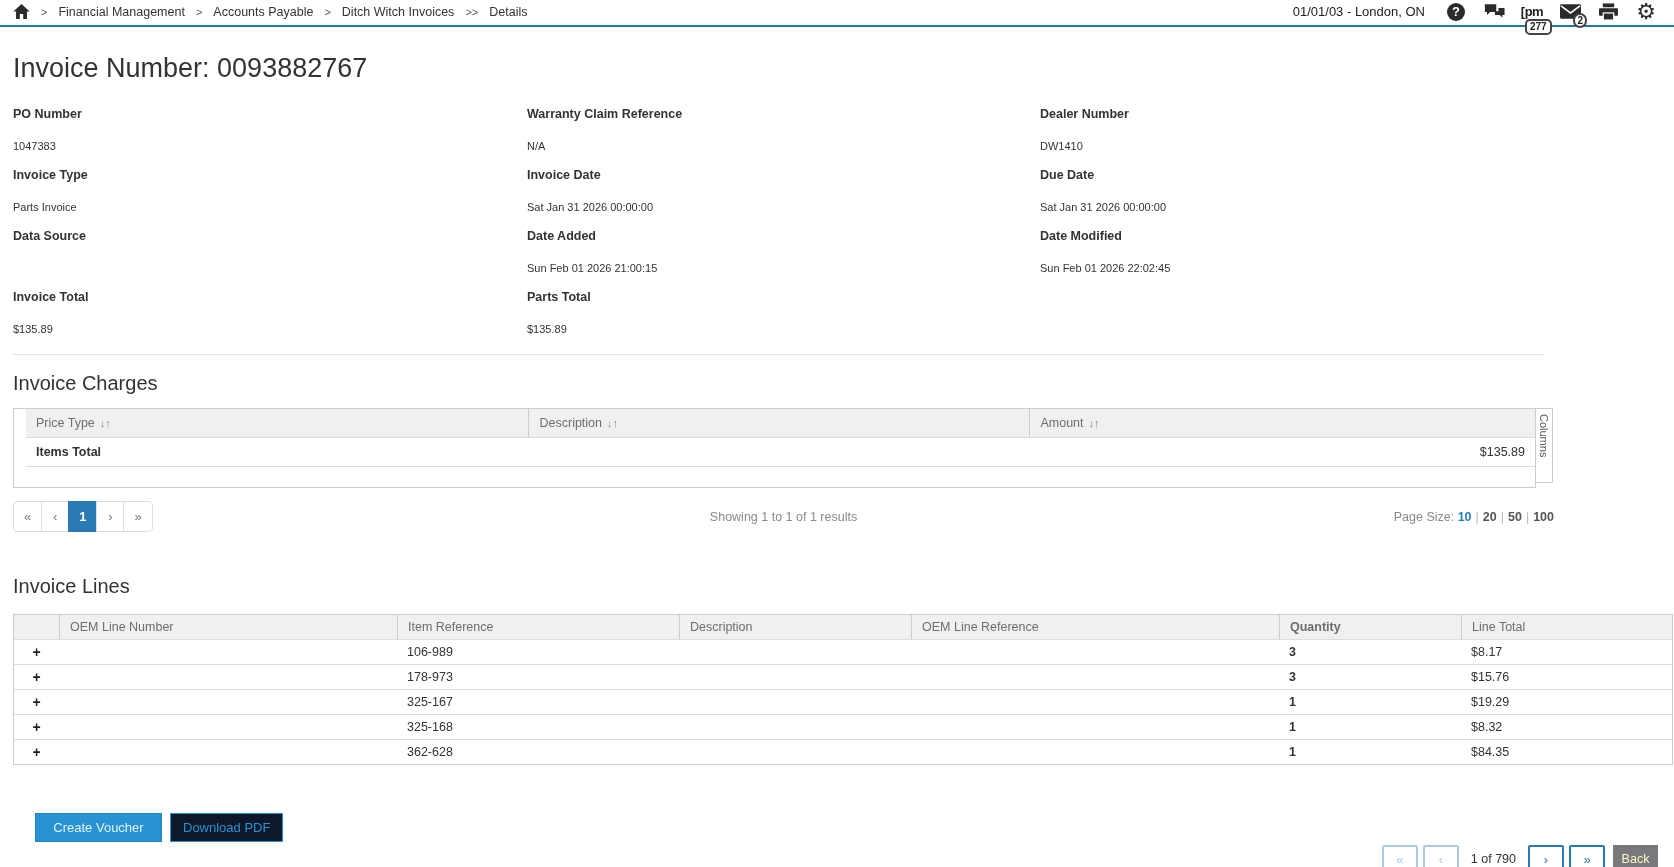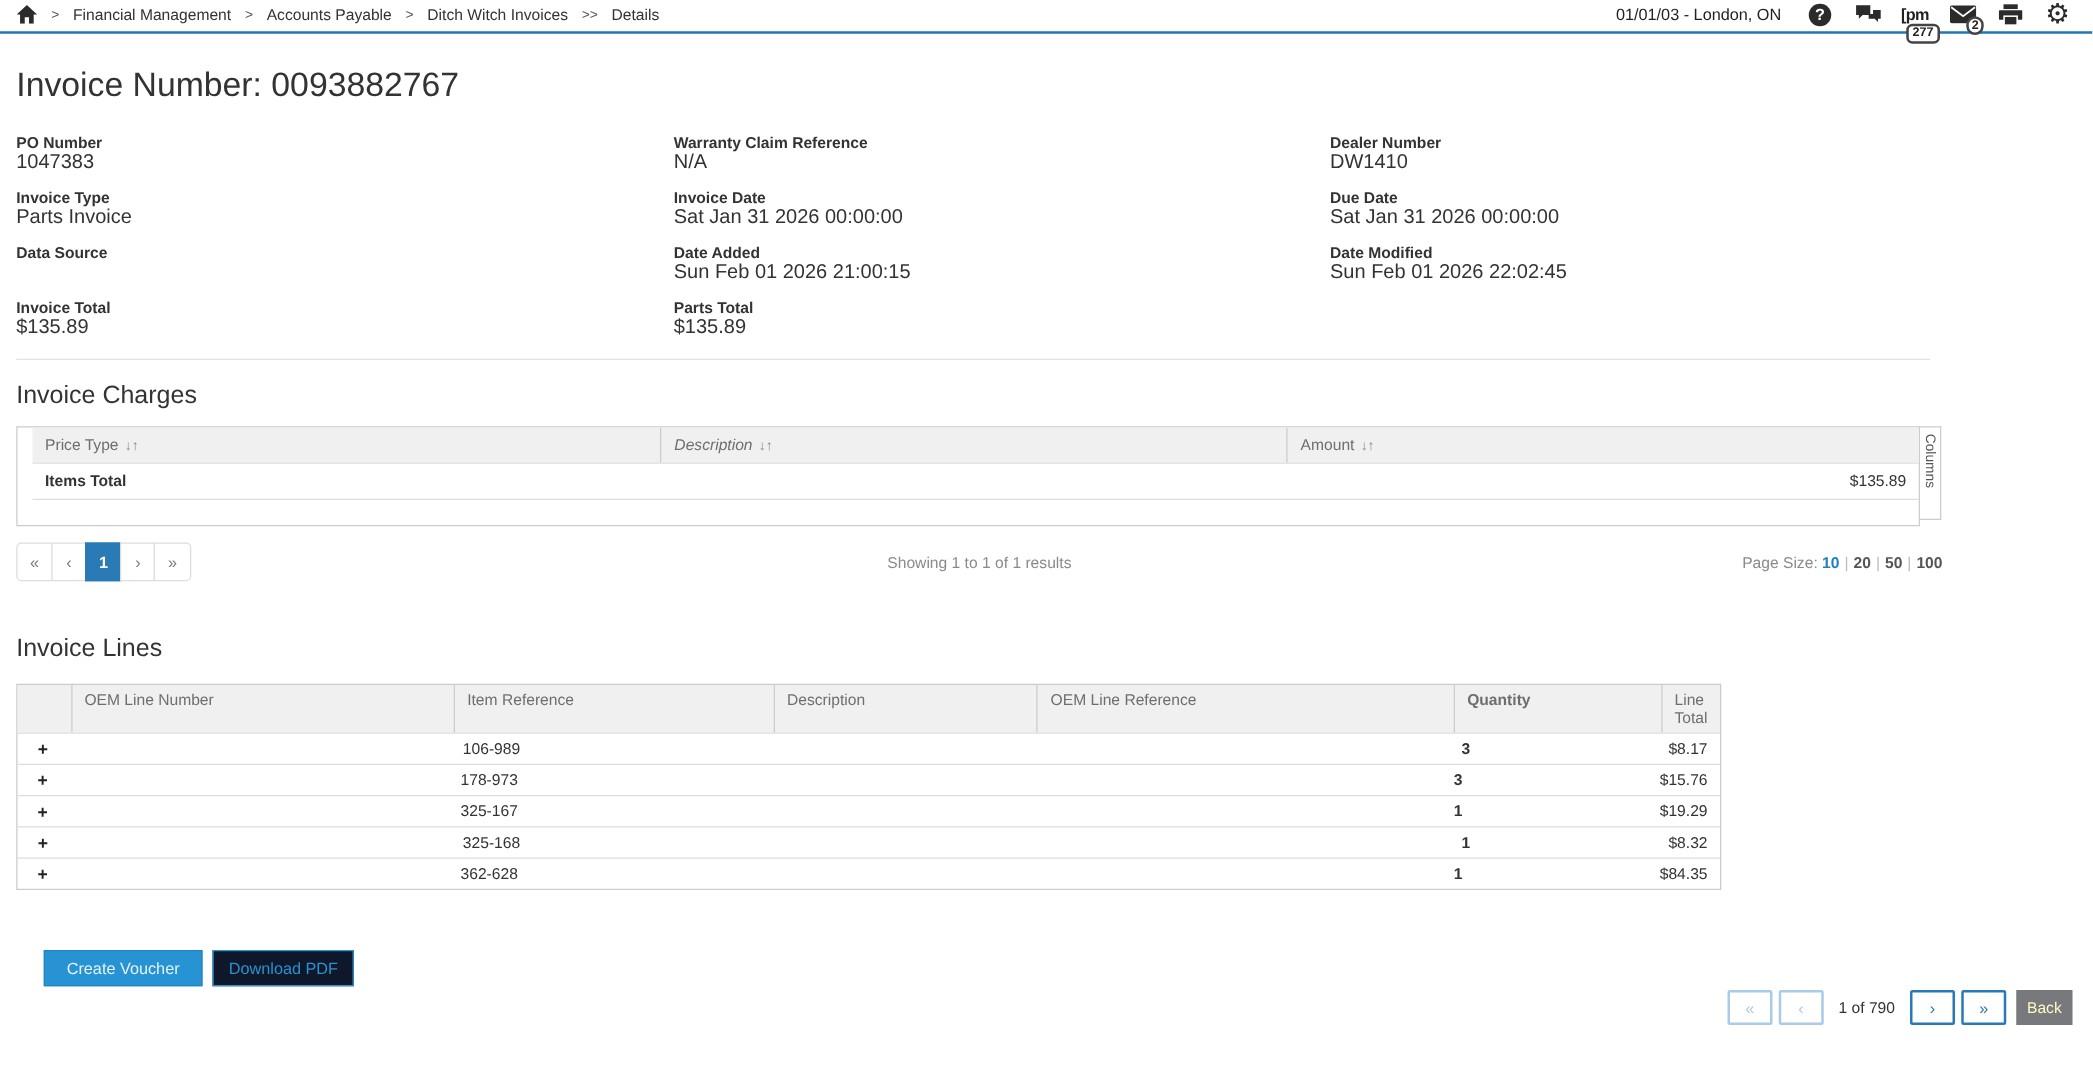--- a/index.html
+++ b/index.html
@@ -21,57 +21,57 @@
   .tb-icon { position:relative; width:24px; height:24px; display:flex; align-items:center; justify-content:center; cursor:pointer; }
   .help-circle { width:18px; height:18px; border-radius:50%; background:#2b2b2b; color:#fff; font-weight:bold; font-size:13px; display:flex; align-items:center; justify-content:center; }
   .pm-glyph { font-weight:bold; font-size:13px; color:#222; letter-spacing:-0.5px; white-space:nowrap; }
   .badge-rect { position:absolute; top:19px; left:5px; background:#fff; border:2px solid #444; border-radius:5px; font-size:10px; font-weight:bold; color:#222; padding:0 3px; line-height:12px; }
   .badge-round { position:absolute; bottom:-4px; right:-5px; background:#fff; border:2px solid #444; border-radius:8px; font-size:10px; font-weight:bold; color:#222; min-width:10px; padding:0 2px; line-height:11px; text-align:center; }
   .gear-glyph { font-size:22px; color:#2b2b2b; line-height:1; font-family:"DejaVu Sans",sans-serif; }
 
   
   main { padding:0 13px; }
   .page-title { font-size:27px; font-weight:400; color:#333; margin:26px 0 0 0; }
-  .fields-grid { margin-top:22px; display:grid; grid-template-columns:514px 513px 1fr; row-gap:13px;gap:12px; }
+  .fields-grid { margin-top:22px; display:grid; grid-template-columns:514px 513px 1fr; row-gap:13px; }
   .field-label { font-weight:bold; font-size:12.5px; line-height:16px; }
-  .field-value { font-size:16px; line-height:16px; }
+  .field-value { font-size:11px; line-height:16px;margin-top:16px; }
   .divider { border:none; border-top:1px solid #e3e3e3; margin:17px 0 0 0; width:1531px; }
   .section-title { font-size:20px; font-weight:400; color:#333; margin:17px 0 13px 0; }
 
   
   .row { display:flex; }
   .th { font-size:12.5px; color:#6e6e6e; padding:7px 10px; }
   .td { font-size:12.5px; color:#333; padding:7px 10px; }
   .thead { background:#f0f0f0; }
   .thead .th + .th { border-left:1px solid #ccc; }
   .sort { color:#8a8a8a; margin-left:5px; font-size:11px; }
 
   .charges-area { display:flex; align-items:flex-start; width:1541px; }
   .charges-table { width:1523px; border:1px solid #ccc;padding-left:12px; }
-  .c1 { width:33.3%; } .c2 { width:33.2%;font-style:italic; } .c3 { flex:1; }
+  .c1 { width:33.3%; } .c2 { width:33.2%; } .c3 { flex:1; }
   .charges-body .row { border-top:1px solid #ddd; }
   .bold-cell { font-weight:bold; }
   .amount-cell { text-align:right; }
   .empty-row { height:21px; border-top:1px solid #ddd; }
   .columns-tab { width:17px; height:75px; border:1px solid #ccc; border-left:none; display:flex; align-items:flex-start; justify-content:center; padding-top:5px; cursor:pointer; background:#fff; }
   .columns-tab span { writing-mode:vertical-rl; font-size:11px; color:#555; }
 
   .pagination-row { width:1541px; margin-top:13px; position:relative; display:flex; align-items:center; height:31px; }
   .pager { display:inline-flex; }
   .pg-btn { min-width:28px; height:31px; border:1px solid #ddd; background:#fff; color:#7a7a7a; font-size:13px; display:flex; align-items:center; justify-content:center; margin-left:-1px; padding:0 10px; cursor:pointer; }
   .pg-btn:first-child { border-radius:4px 0 0 4px; margin-left:0; }
   .pg-btn:last-child { border-radius:0 4px 4px 0; }
   .pg-btn.active { background:#2a7ab5; border-color:#2a7ab5; color:#fff; font-weight:bold; }
   .pg-summary { position:absolute; left:0; right:0; text-align:center; color:#8a8a8a; font-size:12.5px; pointer-events:none; }
   .page-size { margin-left:auto; font-size:12.5px; color:#8a8a8a; z-index:1; }
   .page-size .opt { font-weight:bold; color:#555; cursor:pointer; }
   .page-size .opt.active { color:#2180c0; }
   .page-size .pipe { color:#bbb; margin:0 4px; }
 
-  .lines-table { width:1364px; border:1px solid #ccc;margin-top:16px; }
+  .lines-table { width:1660px; border:1px solid #ccc;margin-top:16px; }
   .lines-table .th { padding:5px 10px; }
   .lines-table .td { padding:5px 10px; }
   .l-exp { width:45px; } .l-oln { width:338px; } .l-ir { width:282px; } .l-desc { width:232px; } .l-olr { width:368px; } .l-qty { width:182px;font-weight:bold; } .l-lt { flex:1; }
   .lines-body .row { border-top:1px solid #ddd; }
   .expand-cell { width:45px; text-align:center; font-weight:bold; color:#222; font-size:14px; padding:4px 0; cursor:pointer; }
 
   
   .footer { margin-top:48px; }
   .footer-left { display:flex; gap:8px; padding-left:22px; }
   .btn-primary { min-width:127px; height:29px; background:#2793d3; border:1px solid #2185c2; color:#e4f3fc; font-size:13px; display:flex; align-items:center; justify-content:center; cursor:pointer; padding:0 14px; }

